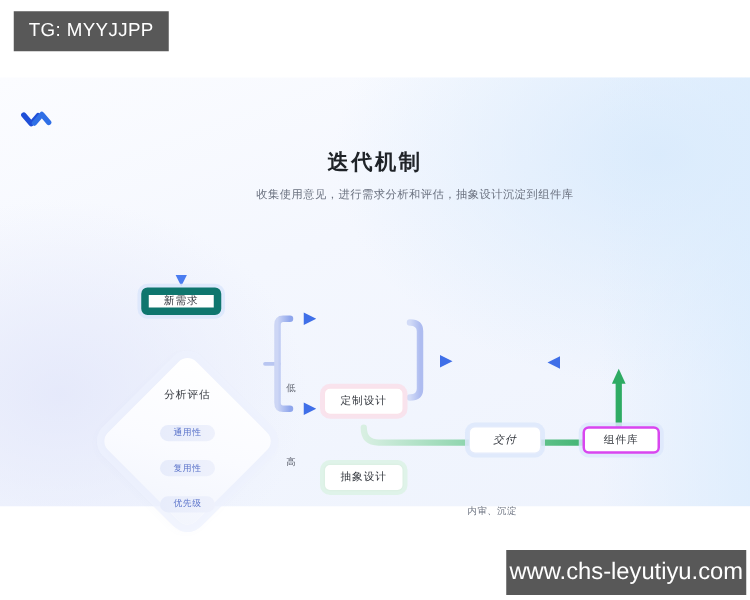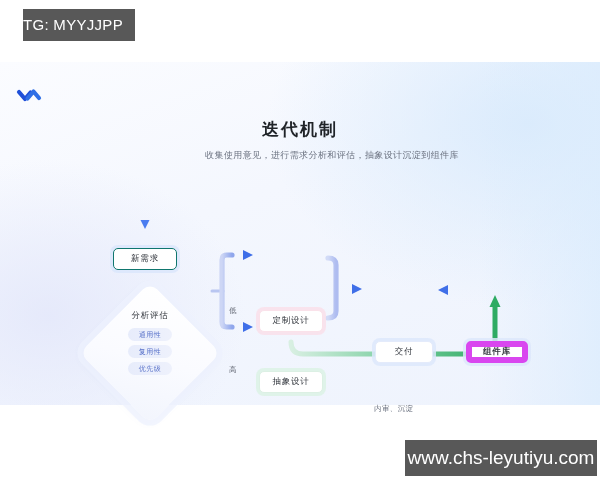--- a/index.html
+++ b/index.html
@@ -9,25 +9,24 @@
     font-family:"Liberation Sans","DejaVu Sans",sans-serif;
     overflow:hidden;
     position:relative;
   }
 
   
   #tg-watermark{
     position:absolute;left:11px;top:9px;
     background:#585858;color:#ffffff;
     font-size:15px;line-height:1;
-    padding:8px 12px 9px 0;
+    padding:8px 12px 9px 12px;
     letter-spacing:.3px;
     white-space:nowrap;
     z-index:50;
-    margin-left:12px;
   }
 
   
   #site-watermark{
     position:absolute;left:405px;top:440px;
     width:192px;height:36px;
     background:#585858;color:#ffffff;
     font-size:19px;line-height:36px;
     text-align:center;
     white-space:nowrap;
@@ -80,66 +79,66 @@
     display:flex;align-items:center;justify-content:center;
     font-size:8.5px;color:#30343b;
     letter-spacing:.8px;
     background:#ffffff;
     border-radius:5px;
     box-sizing:border-box;
     z-index:8;
   }
   
   #n-new{
-    left:113px;top:186px;width:64px;height:22px;
-    border:1px solid #0f766e;
+    left:113px;top:168px;width:64px;height:22px;
+    border:6px solid #0f766e;
     box-shadow:0 0 0 3px rgba(219,230,252,.85);
   }
   
   #n-custom{
     left:259px;top:248px;width:64px;height:22px;
     border:1px solid #fae2ea;
     box-shadow:0 0 0 3px rgba(250,223,232,.8);
   }
   
   #n-abstract{
     left:259px;top:309px;width:64px;height:22px;
     border:1px solid #dcf0e4;
     box-shadow:0 0 0 3px rgba(219,242,228,.8);
   }
   
   #n-deliver{
     left:375px;top:279px;width:58px;height:22px;
     border:1px solid #e4ebfb;
     box-shadow:0 0 0 3px rgba(221,231,252,.85);
+    font-style:italic;
   }
   
   #n-lib{
     left:466px;top:279px;width:62px;height:22px;
-    border:6px solid #d946ef;
+    border:2px solid #d946ef;
     box-shadow:0 0 0 3px rgba(221,231,252,.85);
-    font-weight:bold;
   }
 
   
   #diamond{
     position:absolute;left:89px;top:230px;width:122px;height:122px;
     z-index:7;
   }
   #diamond-shape{
     position:absolute;left:11px;top:11px;width:100px;height:100px;
     background:linear-gradient(150deg,#ffffff 0%,#fafbff 55%,#f2f5fd 100%);
     border-radius:10px;
     transform:rotate(45deg);
     box-shadow:0 0 0 6px rgba(238,242,253,.75), 0 2px 10px rgba(120,140,200,.10);
   }
   #diamond-content{
     position:absolute;left:0;top:0;width:122px;height:122px;
     display:flex;flex-direction:column;align-items:center;
-    justify-content:flex-start;
+    justify-content:space-between;
     padding-top:18px;box-sizing:border-box;
     z-index:2;
   }
   #diamond-title{
     font-size:8.5px;color:#30343b;letter-spacing:.8px;margin-bottom:6px;
   }
   .pill{
     width:44px;height:13px;margin-bottom:4px;
     display:flex;align-items:center;justify-content:center;
     font-size:7px;color:#5871c9;letter-spacing:.5px;

